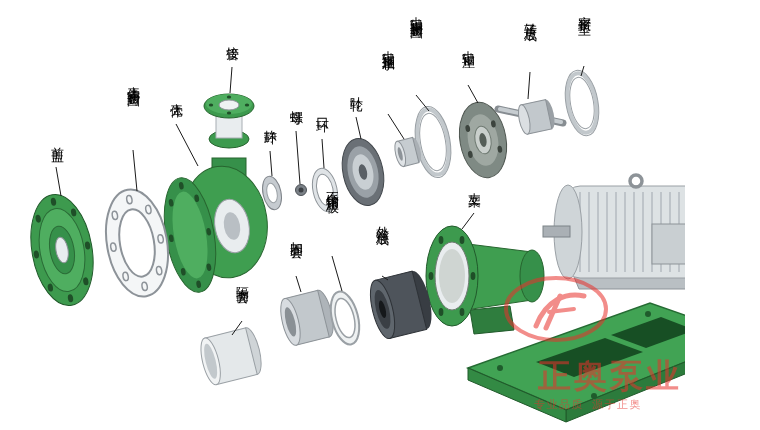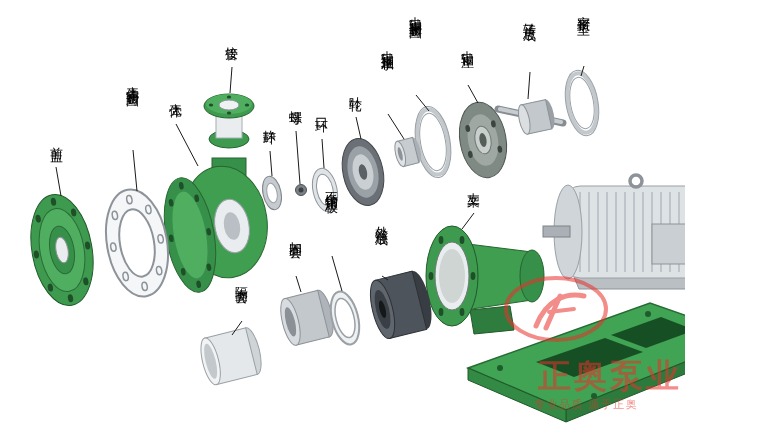--- a/index.html
+++ b/index.html
@@ -1,20 +1,20 @@
 <!DOCTYPE html>
 <html><head>
 <meta charset="utf-8">
 <style>
   * { margin:0; padding:0; box-sizing:border-box; }
   html,body { background:#ffffff; }
   .canvas {
     position:relative; width:685px; height:430px;
     background:#ffffff; overflow:hidden;
-    font-family:Liberation Serif, serif;
+    font-family:Liberation Mono, monospace;
   }
   .canvas svg { position:absolute; left:0; top:0; }
   .label {
     position:absolute;
     writing-mode:vertical-rl;
     text-orientation:upright;
     font-size:13px; line-height:1;
     letter-spacing:2px;
     color:#000; font-weight:500;
     white-space:nowrap;

